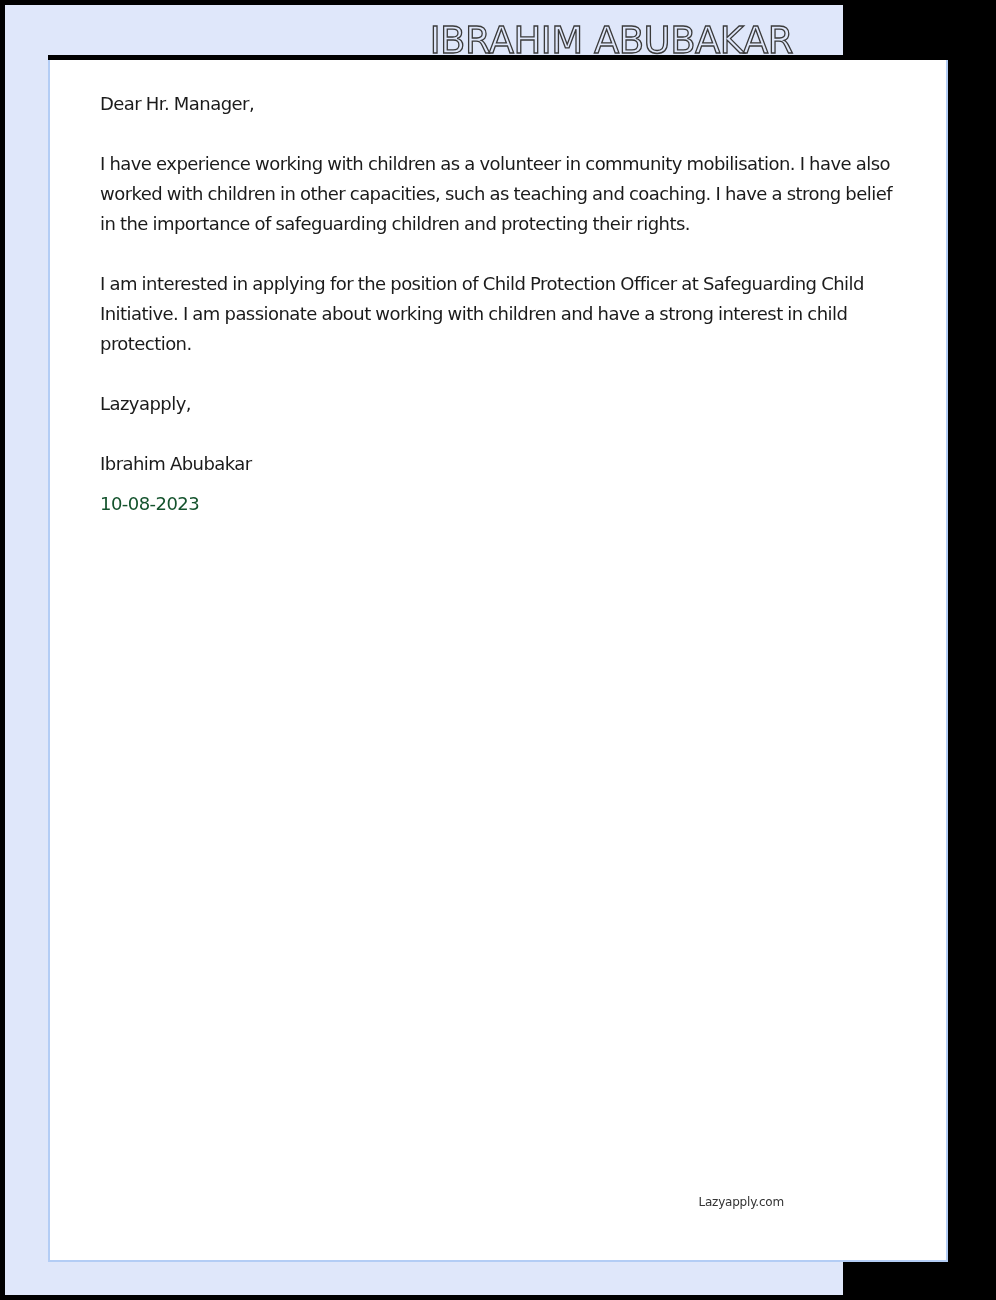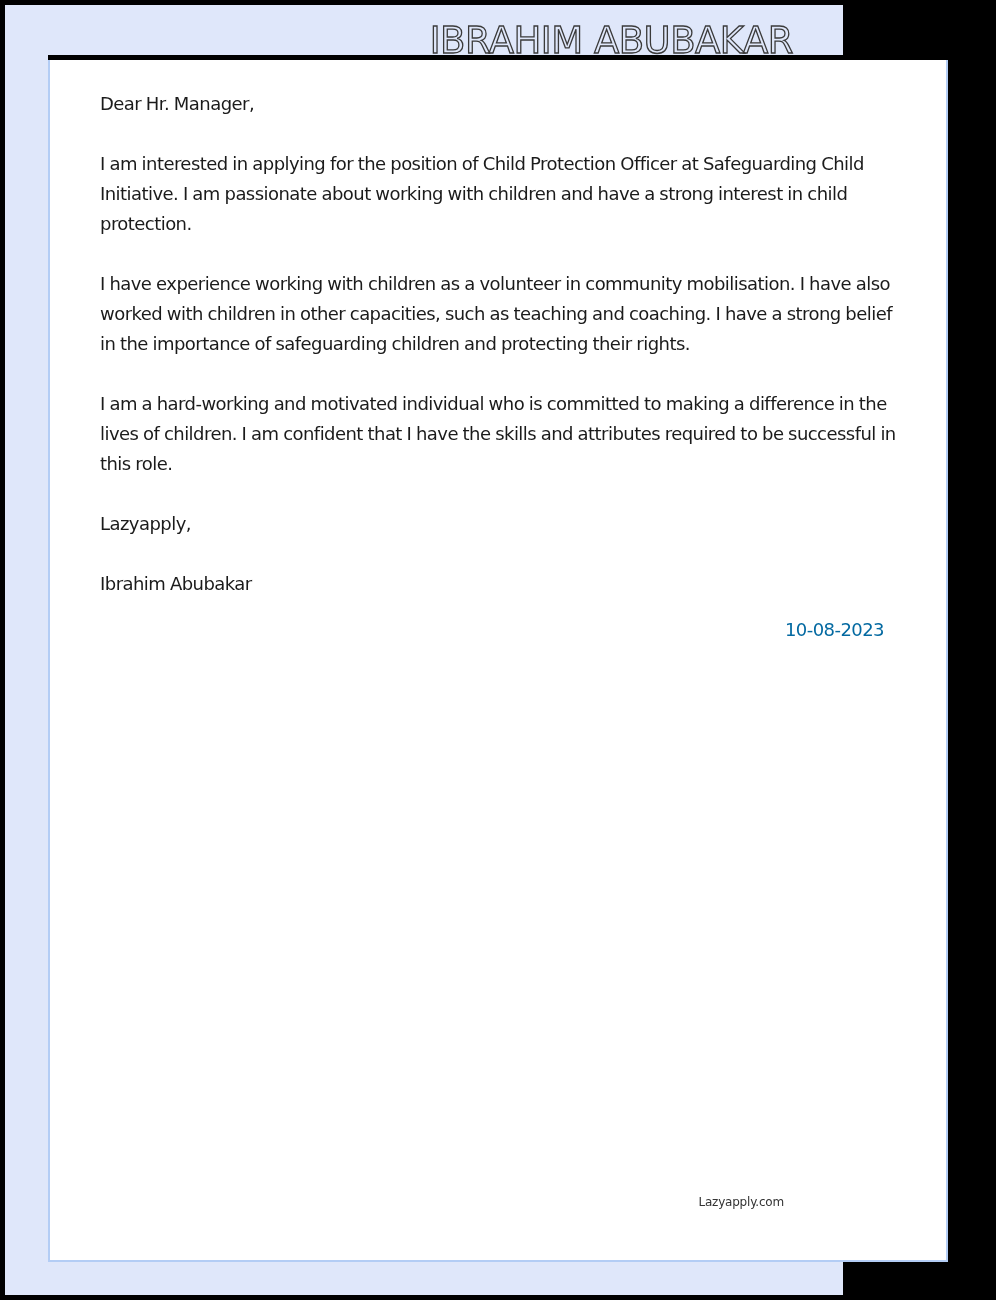--- a/index.html
+++ b/index.html
@@ -65,23 +65,22 @@
       letter-spacing: -0.55px;
       word-spacing: -0.5px;
     }
     .letter p {
       margin: 0 0 30px 0;
     }
     .letter p.signature {
       margin: 0 0 10px 0;
     }
     .letter p.date {
-      color: #0369a1;
-      margin: 16px;
-      text-align: right;
+      color: #14532d;
+      margin: 0;
     }
     .footer-brand {
       position: absolute;
       right: 59px;
       top: 1189px;
       font-family: "DejaVu Sans", sans-serif;
       font-size: 12px;
       line-height: 16px;
       color: #333333;
       letter-spacing: -0.2px;
@@ -90,22 +89,21 @@
 </head>
 <body>
 
 <div class="frame">
   <div class="header-name">IBRAHIM ABUBAKAR</div>
   <div class="page"></div>
   <div class="top-rule"></div>
 
   <div class="letter">
     <p>Dear Hr. Manager,</p>
+    <p>I have experience working with children as a volunteer in community mobilisation. I have also worked with children in other capacities, such as teaching and coaching. I have a strong belief in the importance of safeguarding children and protecting their rights.</p>
     <p>I am interested in applying for the position of Child Protection Officer at Safeguarding Child Initiative. I am passionate about working with children and have a strong interest in child protection.</p>
-    <p>I have experience working with children as a volunteer in community mobilisation. I have also worked with children in other capacities, such as teaching and coaching. I have a strong belief in the importance of safeguarding children and protecting their rights.</p>
-    <p>I am a hard-working and motivated individual who is committed to making a difference in the lives of children. I am confident that I have the skills and attributes required to be successful in this role.</p>
     <p>Lazyapply,</p>
     <p class="signature">Ibrahim Abubakar</p>
     <p class="date">10-08-2023</p>
   </div>
 
   <div class="footer-brand">Lazyapply.com</div>
 </div>
 
 </body></html>

